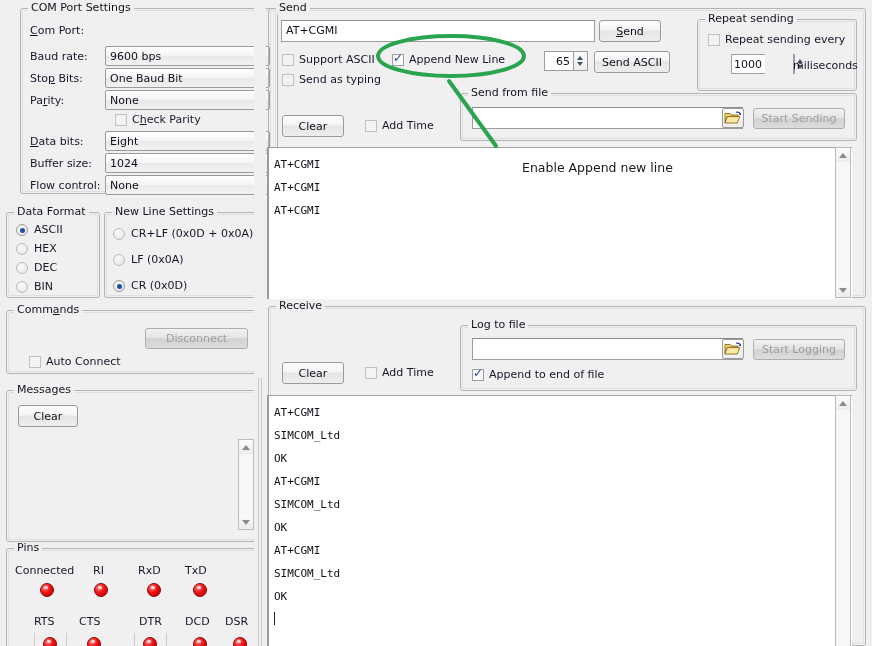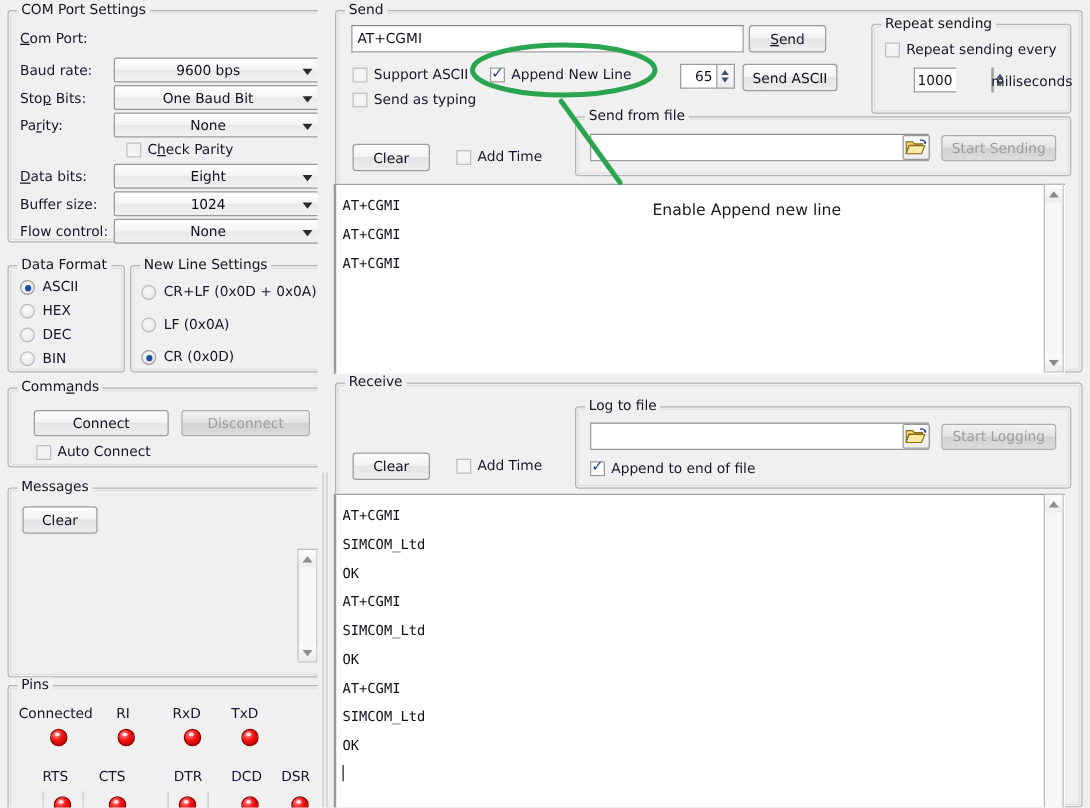--- a/index.html
+++ b/index.html
@@ -246,21 +246,21 @@
     background: #f2f2f2;
     border-left: 1px solid #cacaca;
     border-right: 1px solid #cacaca;
   }
 </style>
 </head>
 <body>
 
 <div id="root">
 
-  <div class="gb" style="left:6px; top:8px; width:258px; height:186px;text-align:center;">
+  <div class="gb" style="left:20px; top:8px; width:258px; height:186px;">
     <div class="gb-inner"></div>
     <div class="gb-title">COM Port Settings</div>
 
     <div class="lbl" style="left:9px; top:15px;"><span class="u">C</span>om Port:</div>
 
     <div class="lbl" style="left:9px; top:41px;">Baud rate:</div>
     <div class="combo" style="left:84px; top:37px; width:165px;">
       <span>9600 bps</span><span class="arrow"></span>
     </div>
 
@@ -331,21 +331,20 @@
     <div class="rb on" style="left:8px; top:66px;">
       <span class="circ"></span>
         <span class="dot"></span>
       <span class="rtext">CR (0x0D)</span>
     </div>
   </div>
 
   <div class="gb" style="left:6px; top:310px; width:258px; height:64px;">
     <div class="gb-inner"></div>
     <div class="gb-title">Comm<span class="u">a</span>nds</div>
-    <div class="btn" style="left:20px; top:17px; width:108px; height:21px;">Connect</div>
     <div class="btn disabled" style="left:138px; top:17px; width:103px; height:21px;">Disconnect</div>
     <div class="cb" style="left:22px; top:44px;">
       <span class="box"></span>
       <span class="ctext">Auto Connect</span>
     </div>
   </div>
 
   <div class="gb" style="left:6px; top:390px; width:258px; height:152px;">
     <div class="gb-inner"></div>
     <div class="gb-title">Messages</div>

